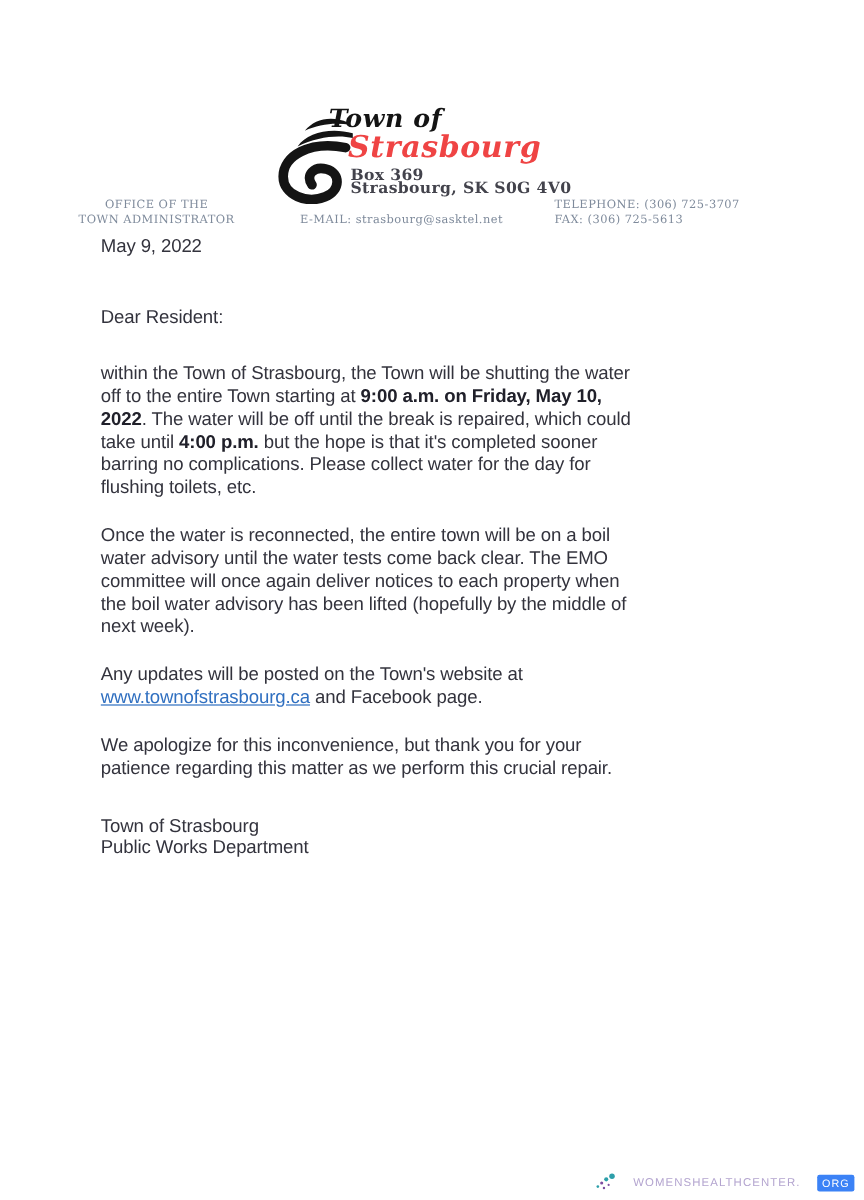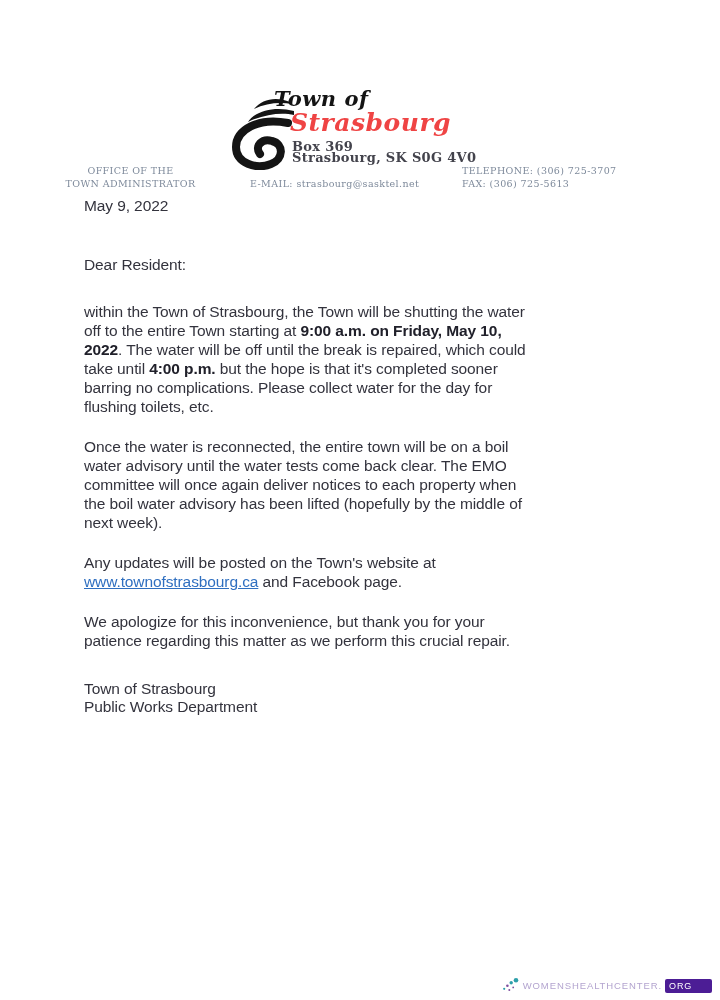--- a/index.html
+++ b/index.html
@@ -55,30 +55,30 @@
   .salutation { margin-bottom: 28px; }
   .para { margin-bottom: 21px; }
   .line { white-space: pre-wrap; }
   .bold { font-weight: 700; color: #20202a; }
   .link { color: #2f6fc0; text-decoration: underline; cursor: pointer; }
   .signature { margin-top: 30px; line-height: 18px; }
 
   
   .watermark {
     position: absolute; right: 8px; bottom: 6px;
-    display: flex; align-items: center; gap: 3px;
+    display: flex; align-items: center; gap: 14px;
   }
   .wm-brand {
     font-size: 9.5px; letter-spacing: 0.9px;
     color: #b3a4cf; font-weight: 500;
   }
   .wm-tld {
     font-size: 9px; letter-spacing: 0.8px;
-    color: #ffffff; background: #4c1d95;
-    padding: 2px 20px 2px 4px; border-radius: 2px; font-weight: 500;
+    color: #ffffff; background: #3b82f6;
+    padding: 2px 4px 2px 4px; border-radius: 2px; font-weight: 500;
   }
 </style>
 </head>
 <body>
 
 <div class="page">
 
   <div class="logo-block">
     <svg class="logo-swirl" width="72" height="74" viewBox="0 0 72 74">
       <g fill="#141414" stroke="none">

